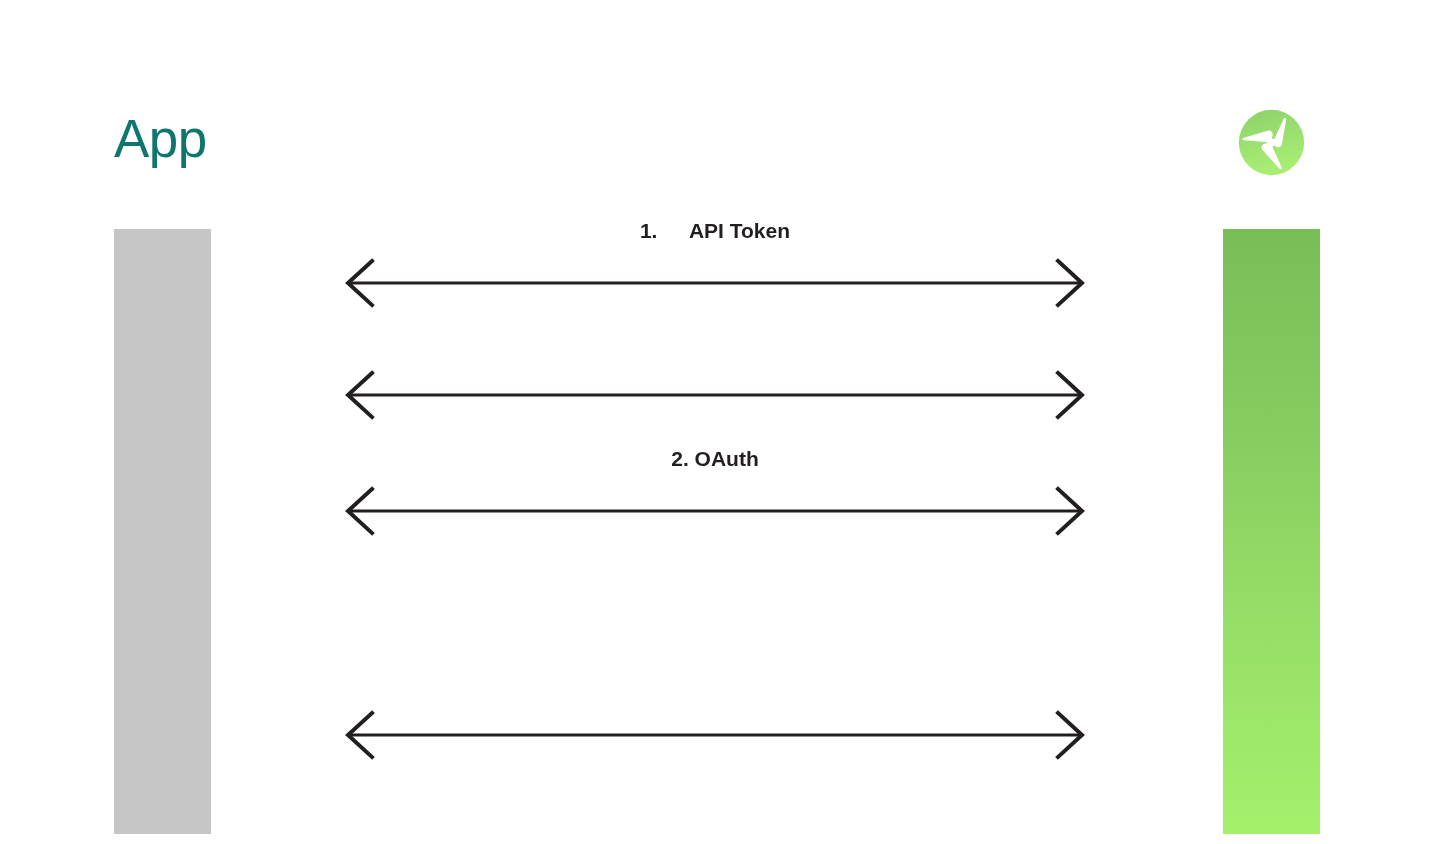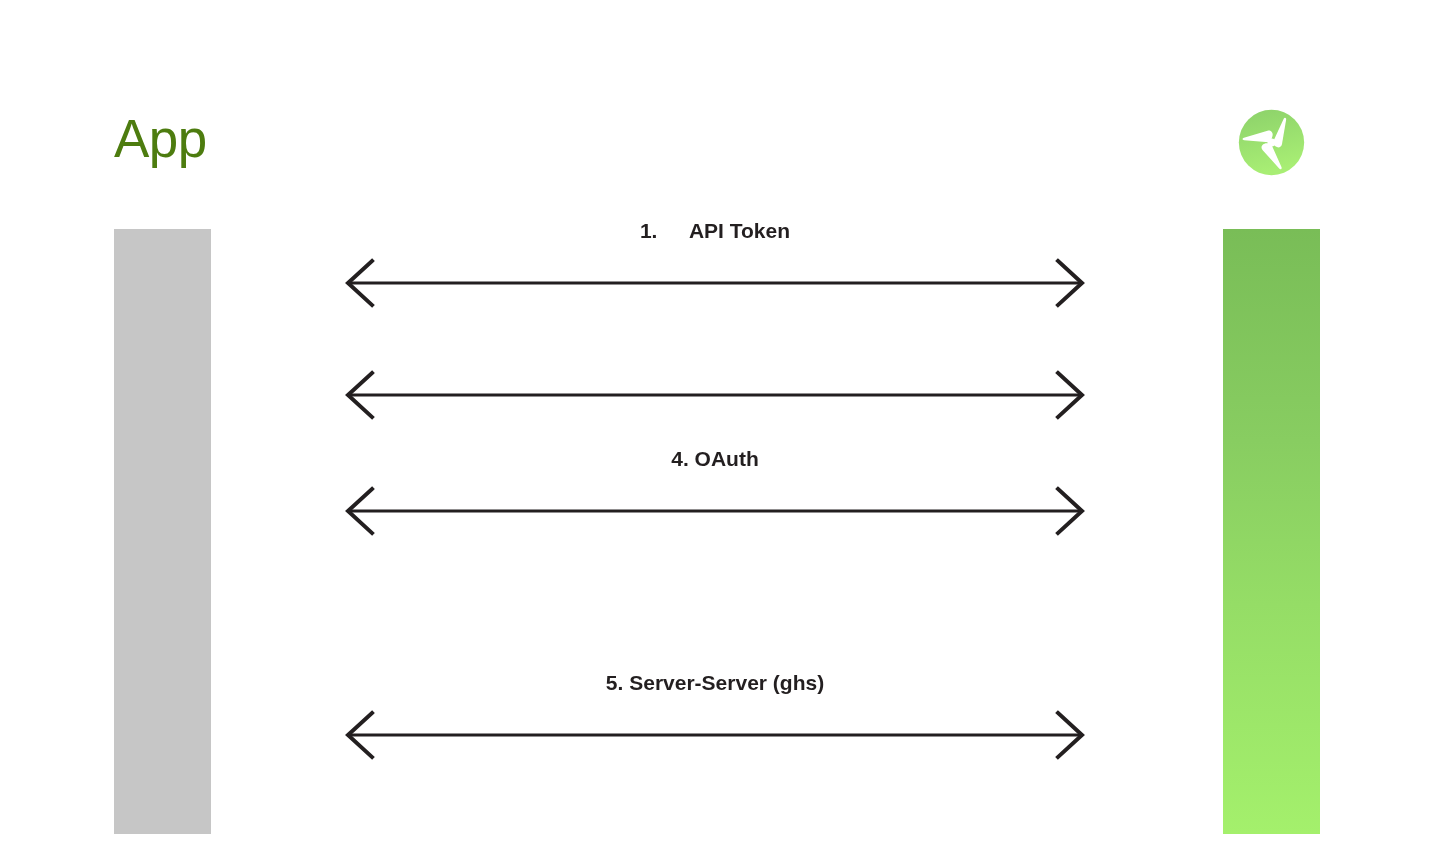--- a/index.html
+++ b/index.html
@@ -18,21 +18,21 @@
 
   
   .page-title {
     position: absolute;
     left: 114px;
     top: 112px;
     font-family: "Liberation Sans", sans-serif;
     font-size: 53px;
     font-weight: 300;
     letter-spacing: -0.5px;
-    color: #4d7c0f;
+    color: #0f766e;
     line-height: 1;
     white-space: nowrap;
   }
 
   
   .lifeline {
     position: absolute;
     top: 229px;
     width: 97px;
     height: 605px;
@@ -137,33 +137,32 @@
     <div class="msg-arrow">
       <svg width="750" height="56" viewBox="0 0 750 56" xmlns="http://www.w3.org/2000/svg">
         <line x1="10" y1="28" x2="740" y2="28" stroke="#231f20" stroke-width="3"></line>
         <polyline points="32,6 8,28 32,50" fill="none" stroke="#231f20" stroke-width="4" stroke-linecap="square" stroke-linejoin="miter"></polyline>
         <polyline points="718,6 742,28 718,50" fill="none" stroke="#231f20" stroke-width="4" stroke-linecap="square" stroke-linejoin="miter"></polyline>
       </svg>
     </div>
   </div>
 
   <div class="msg" style="top:434px">
-    <div class="msg-label">4. OAuth</div>
+    <div class="msg-label">2. OAuth</div>
     <div class="msg-arrow">
       <svg width="750" height="56" viewBox="0 0 750 56" xmlns="http://www.w3.org/2000/svg">
         <line x1="10" y1="28" x2="740" y2="28" stroke="#231f20" stroke-width="3"></line>
         <polyline points="32,6 8,28 32,50" fill="none" stroke="#231f20" stroke-width="4" stroke-linecap="square" stroke-linejoin="miter"></polyline>
         <polyline points="718,6 742,28 718,50" fill="none" stroke="#231f20" stroke-width="4" stroke-linecap="square" stroke-linejoin="miter"></polyline>
       </svg>
     </div>
   </div>
 
 
   <div class="msg" style="top:658px">
-    <div class="msg-label">5. Server-Server (ghs)</div>
     <div class="msg-arrow">
       <svg width="750" height="56" viewBox="0 0 750 56" xmlns="http://www.w3.org/2000/svg">
         <line x1="10" y1="28" x2="740" y2="28" stroke="#231f20" stroke-width="3"></line>
         <polyline points="32,6 8,28 32,50" fill="none" stroke="#231f20" stroke-width="4" stroke-linecap="square" stroke-linejoin="miter"></polyline>
         <polyline points="718,6 742,28 718,50" fill="none" stroke="#231f20" stroke-width="4" stroke-linecap="square" stroke-linejoin="miter"></polyline>
       </svg>
     </div>
   </div>
 
 </div>

